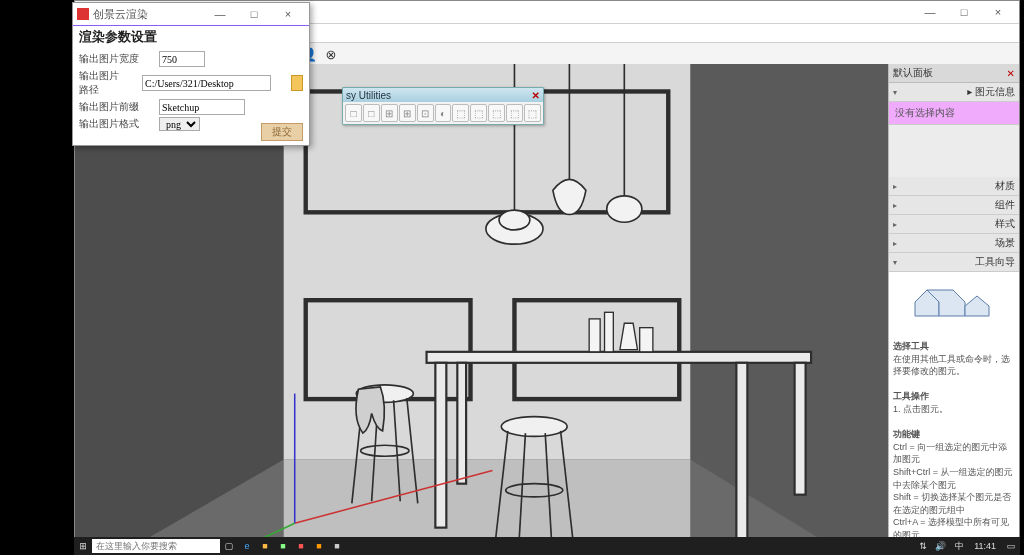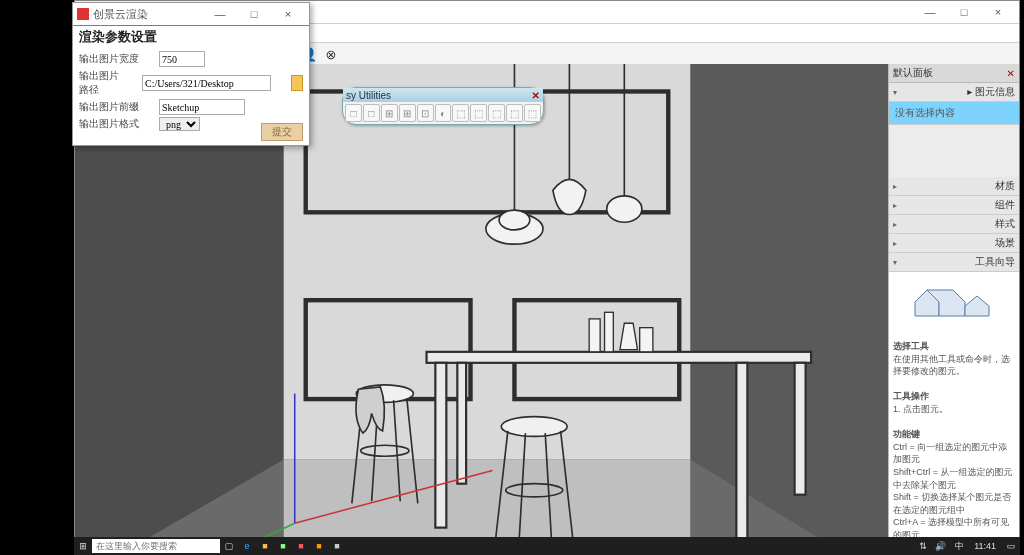--- a/index.html
+++ b/index.html
@@ -30,21 +30,21 @@
     display:flex;align-items:center;justify-content:space-between;}
   .tray-hdr .x{font-size:10px;color:#b00;}
   .tray-sec{background:#e6e6e6;border-bottom:1px solid #ccc;padding:2px 4px;font-size:10px;
     display:flex;align-items:center;justify-content:space-between;}
   .tray-sec:before{content:"▸";margin-right:3px;color:#666;font-size:8px;}
   .tray-sec.open:before{content:"▾";}
   #tray-body{flex:1;background:#fff;overflow:hidden;padding:4px;font-size:9px;color:#555;line-height:1.4;}
   #house-svg{display:block;margin:6px auto 8px;}
   
   #util{position:absolute;left:342px;top:87px;width:200px;background:#f2f2f2;
-    border:1px solid #7aa;border-radius:14px;box-shadow:1px 1px 3px rgba(0,0,0,.3);font-size:10px;}
+    border:1px solid #7aa;border-radius:1px;box-shadow:1px 1px 3px rgba(0,0,0,.3);font-size:10px;}
   #util-hdr{height:14px;background:linear-gradient(#cfe6ef,#a9cfe0);display:flex;align-items:center;
     padding:0 3px;color:#234;}
   #util-hdr .x{margin-left:auto;color:#b00;font-weight:bold;}
   #util-row{display:flex;gap:1px;padding:2px;}
   .ubtn{width:16px;height:16px;border:1px solid #bcbcbc;background:#f8f8f8;border-radius:2px;
     display:flex;align-items:center;justify-content:center;font-size:10px;color:#888;}
   
   #dlg{position:absolute;left:72px;top:2px;width:236px;height:142px;background:#fff;
     border:1px solid #999;box-shadow:2px 2px 6px rgba(0,0,0,.35);}
   #dlg-title{height:22px;background:#fff;display:flex;align-items:center;padding:0 4px;
@@ -178,21 +178,21 @@
       </div>
 
       <div id="tray">
         <div class="tray-hdr">
           <span>默认面板</span>
           <span class="x">✕</span>
         </div>
         <div class="tray-sec open">
           <span>▸ 图元信息</span>
         </div>
-        <div style="background:#7dd3fc;padding:4px 6px;font-size:10px;color:#555;border-bottom:1px solid #ccc">没有选择内容</div>
+        <div style="background:#f0abfc;padding:4px 6px;font-size:10px;color:#555;border-bottom:1px solid #ccc">没有选择内容</div>
         <div style="flex:0 0 52px"></div>
         <div class="tray-sec">
             <span>材质</span>
           </div>
         <div class="tray-sec">
             <span>组件</span>
           </div>
         <div class="tray-sec">
             <span>样式</span>
           </div>

